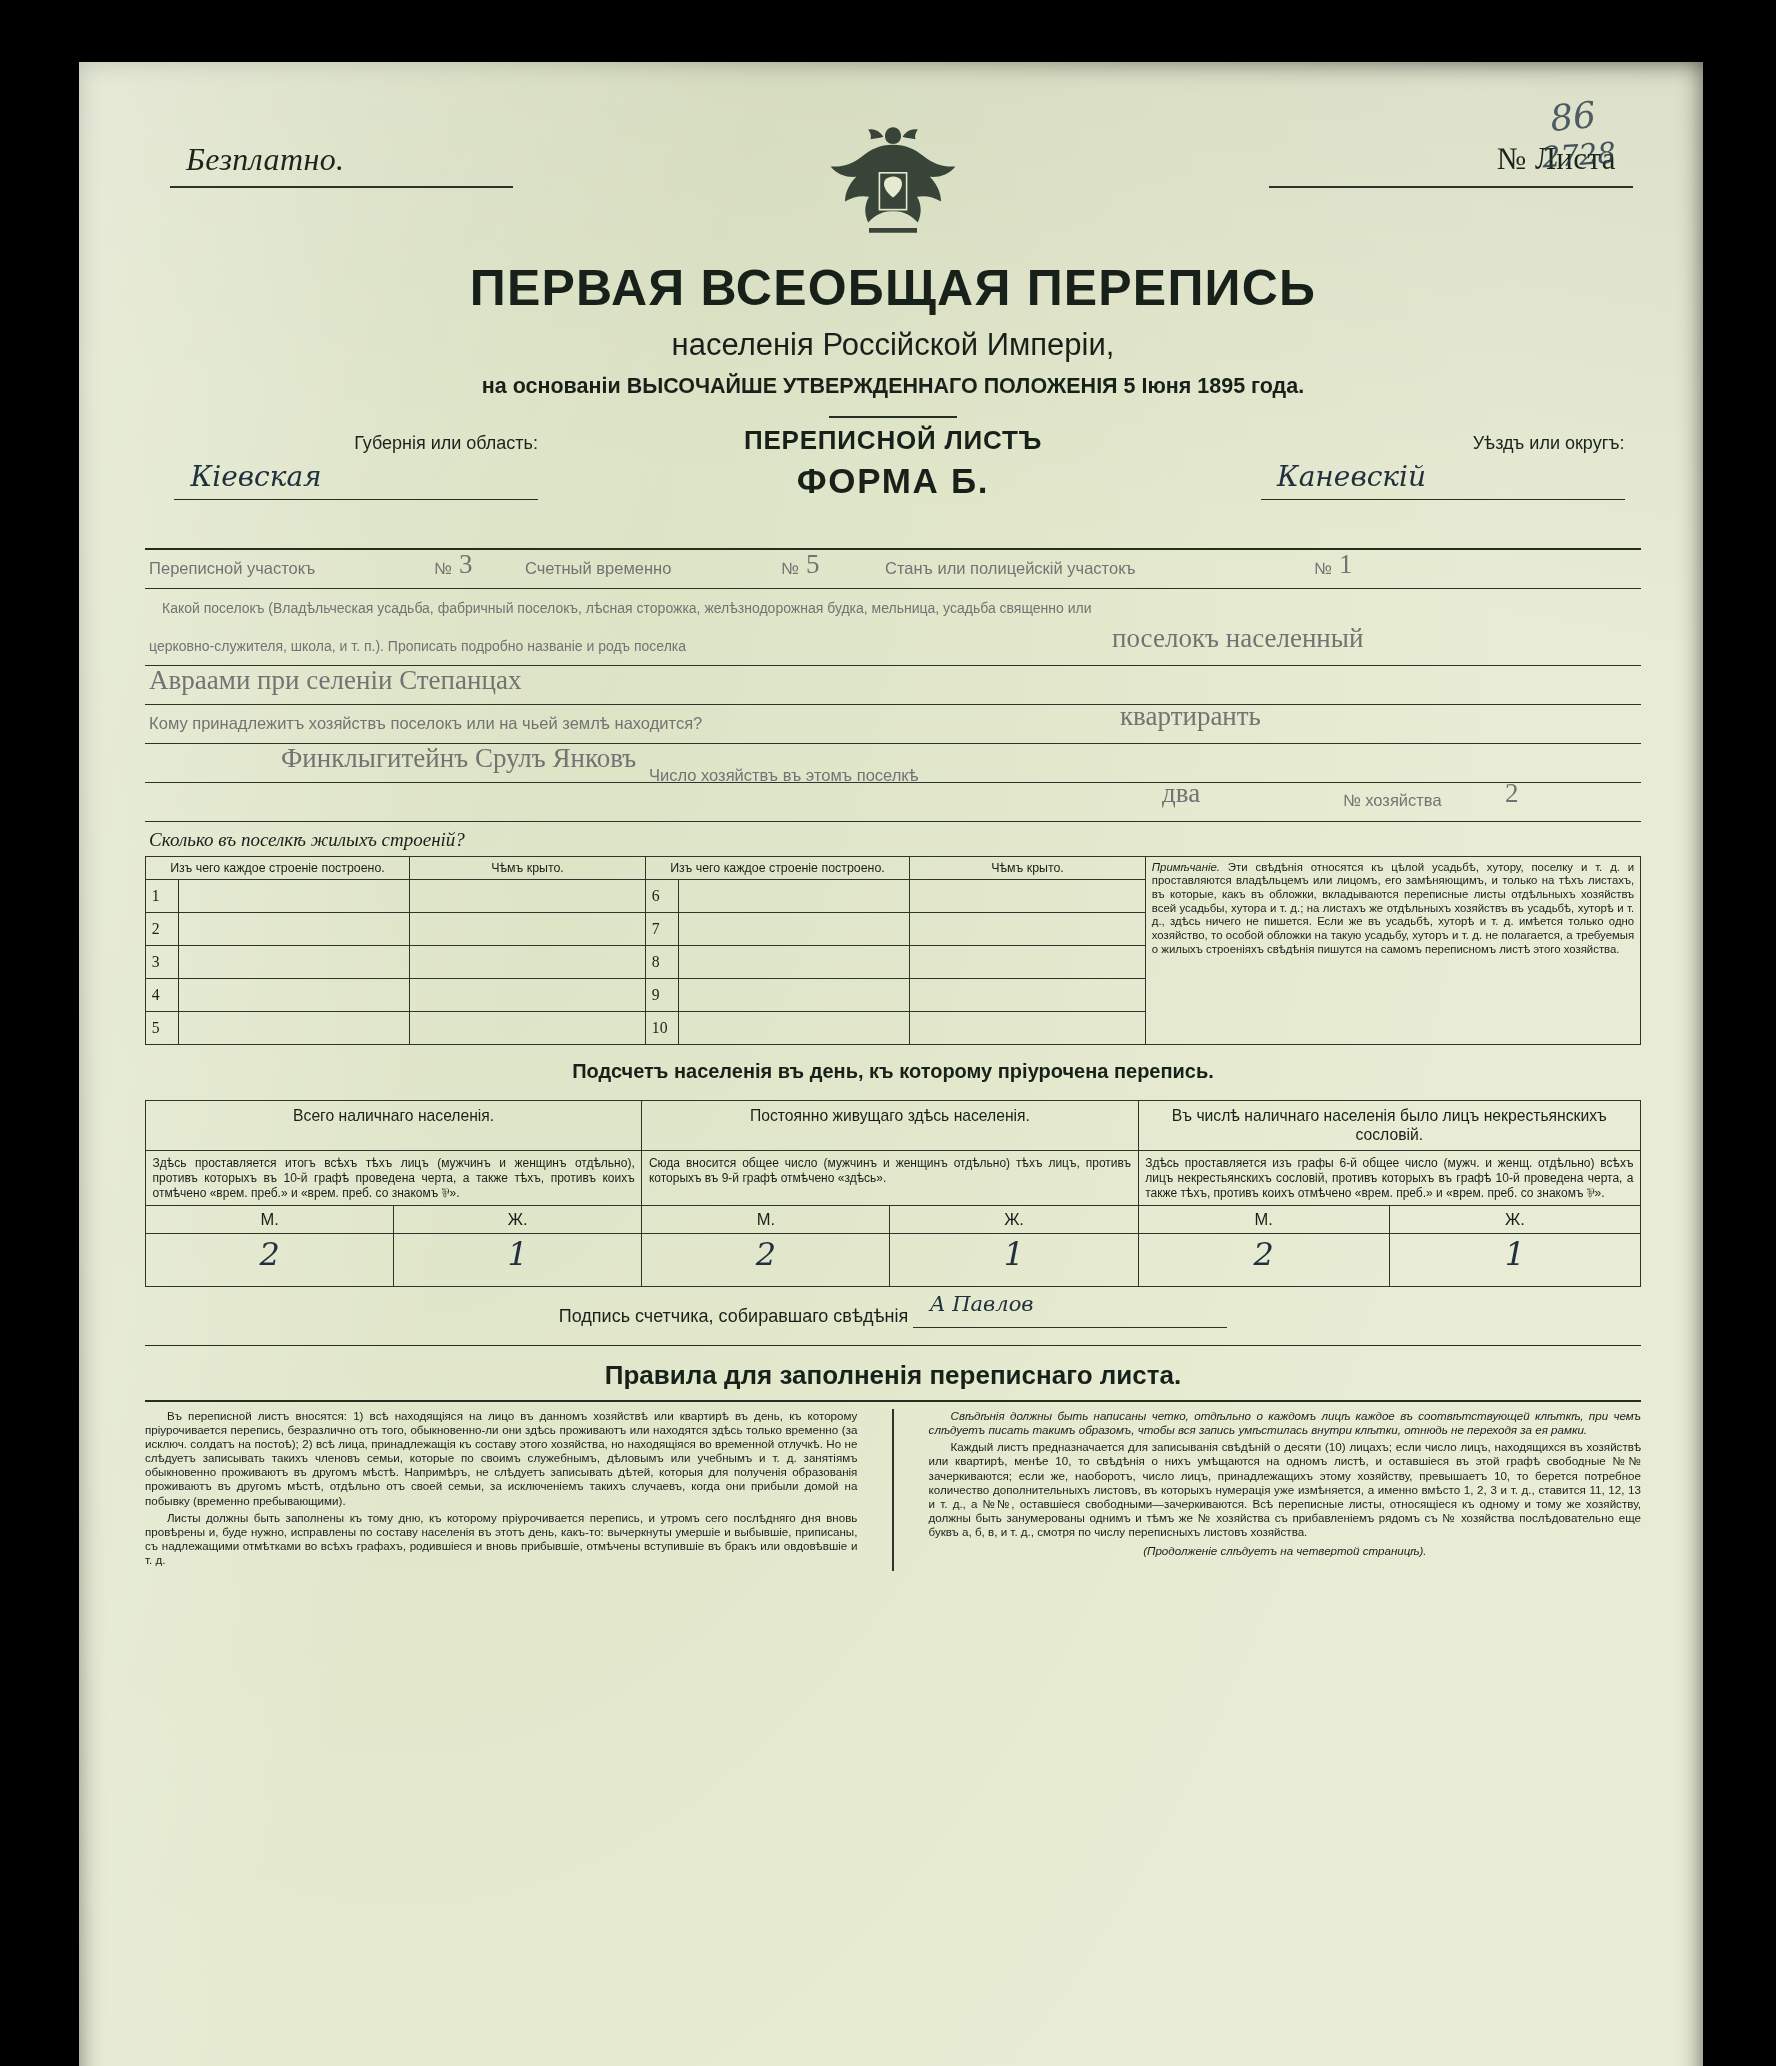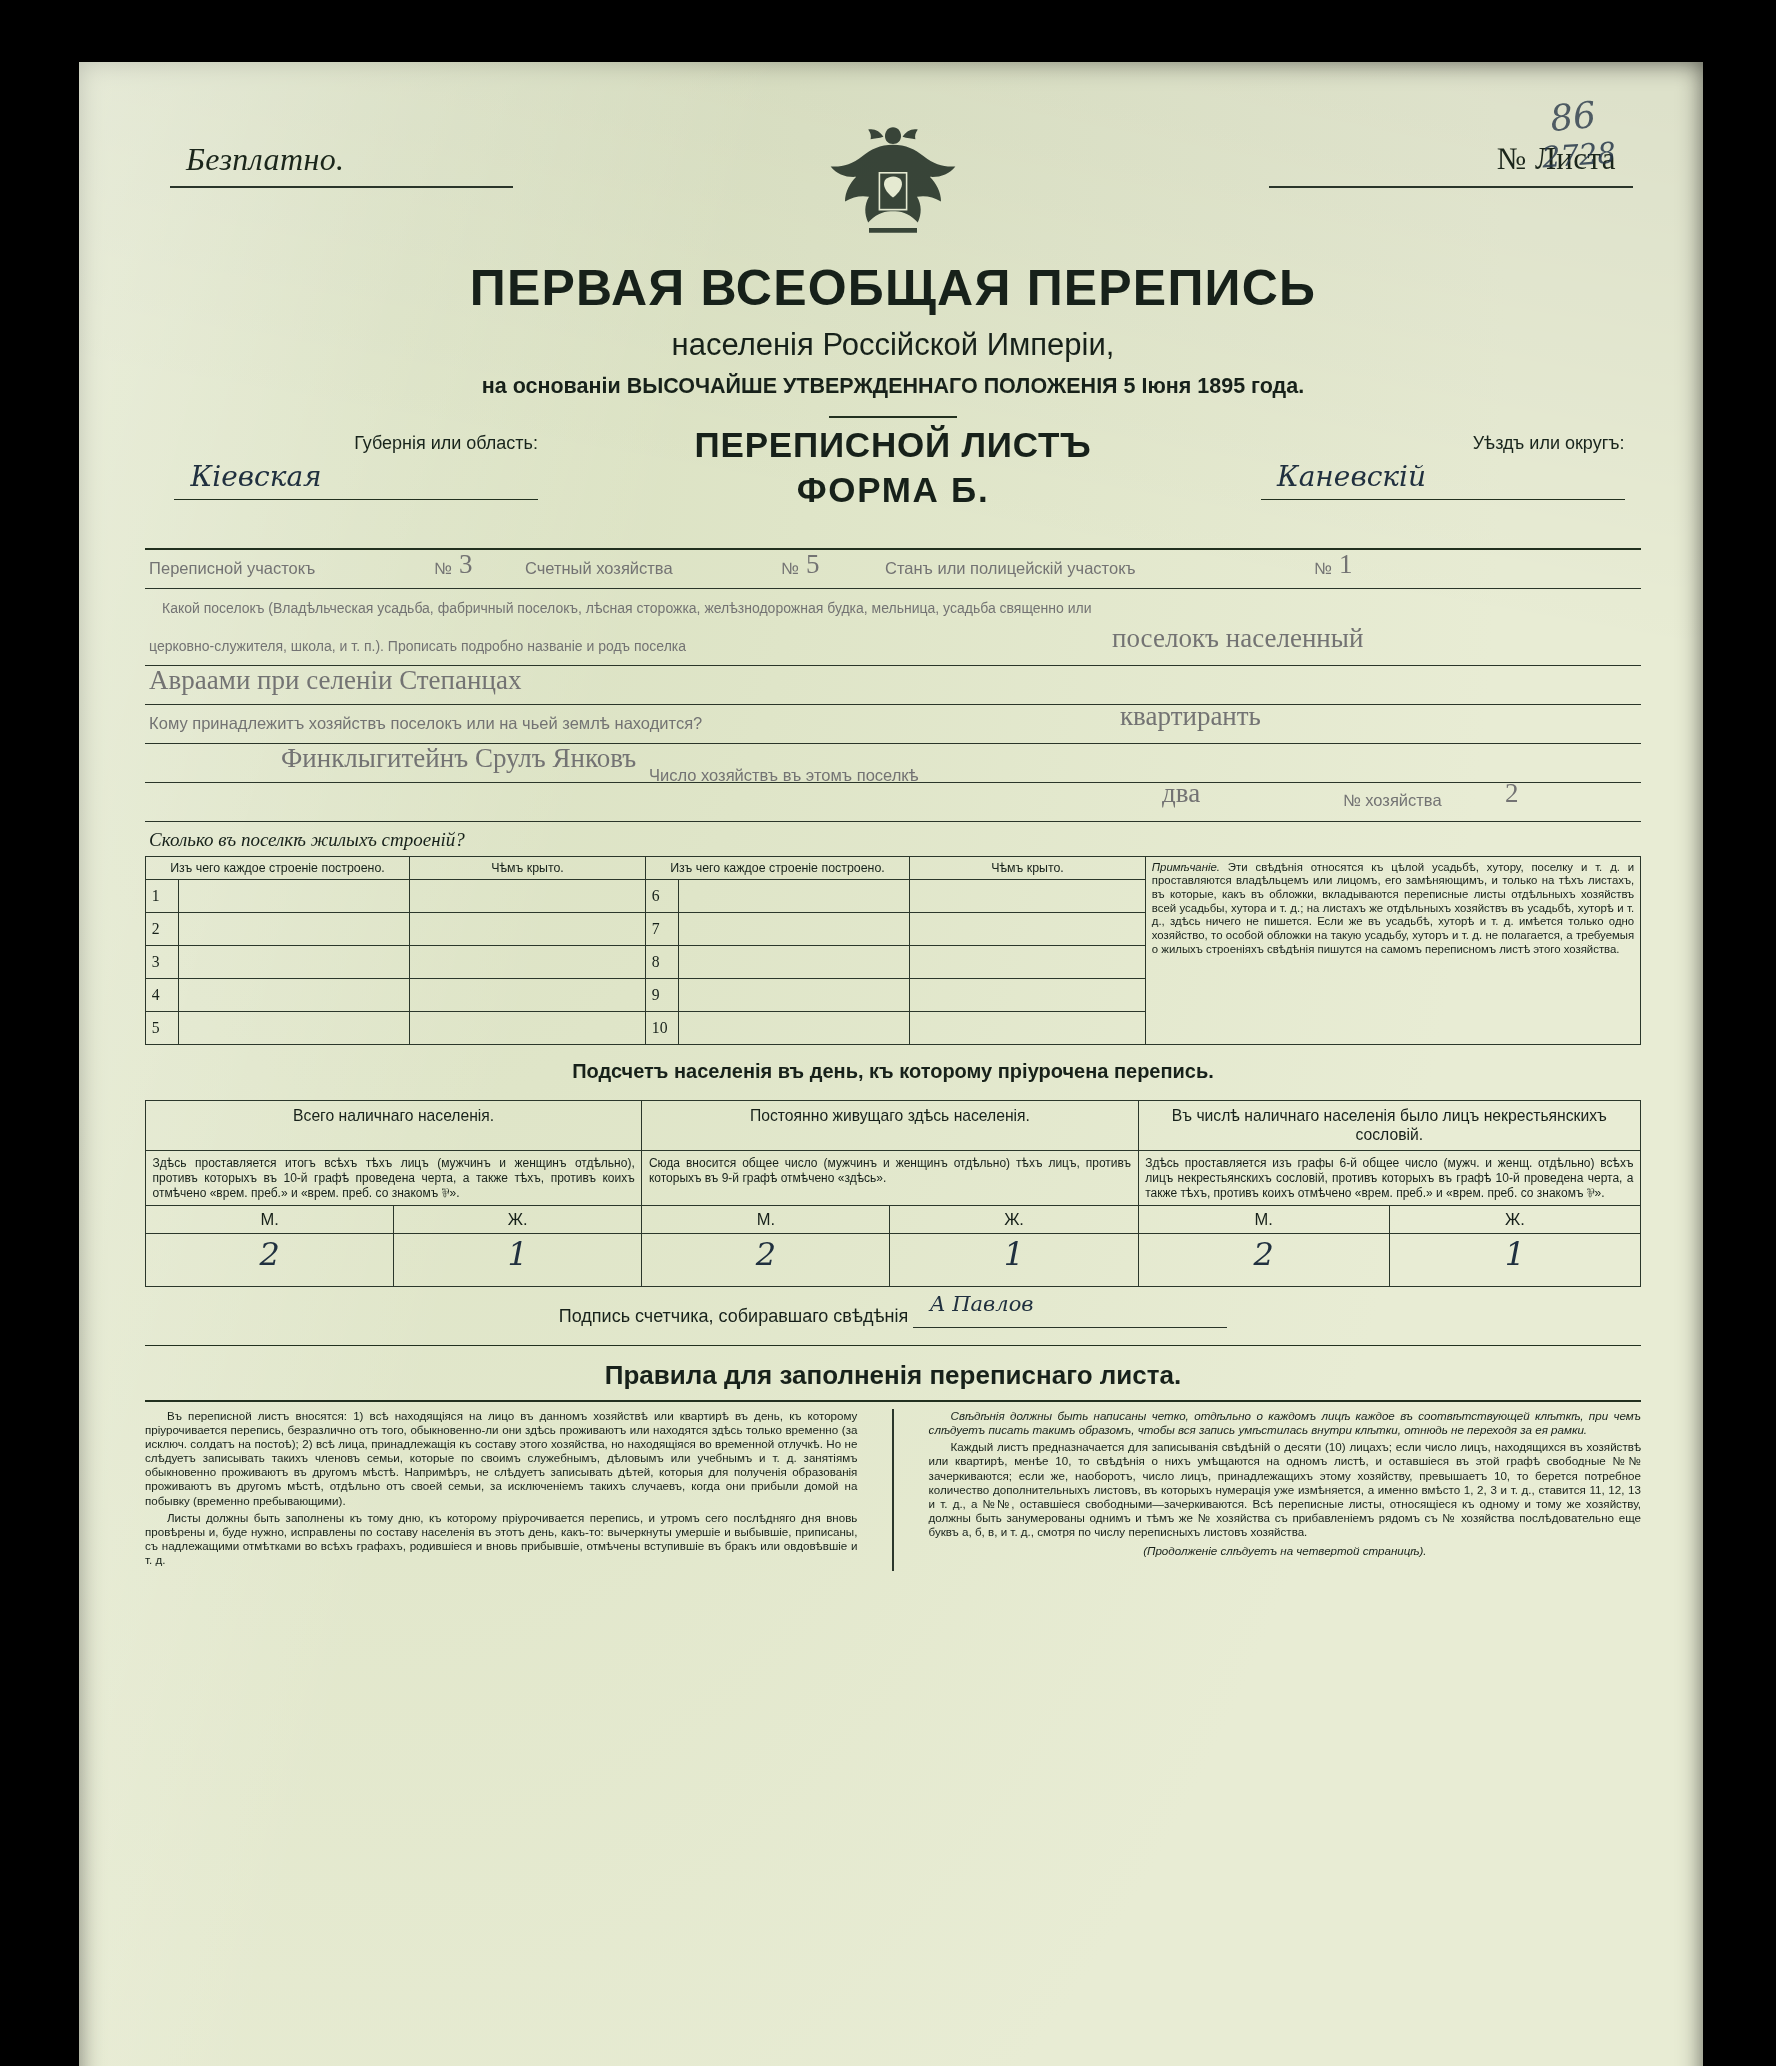--- a/index.html
+++ b/index.html
@@ -49,21 +49,21 @@
   .rule-short{width:128px;height:2.1px;background:#22301f;margin:16.5px auto 0;}
 
   
   .formhead{position:relative;height:120px;margin-top:7.4px;}
   .box-gub{position:absolute;left:29px;top:8.3px;width:364px;}
   .box-uezd{position:absolute;right:16.5px;top:8.3px;width:364px;}
   .lblbox{font-size:18px;text-align:right;color:#18241c;font-family:"Liberation Sans",sans-serif;}
   .lbline{border-bottom:1.7px solid #22301f;height:45px;position:relative;}
   .lbline .hand{position:absolute;left:16.5px;top:5.8px;font-size:28px;}
   .centerttl{position:absolute;left:50%;top:0;transform:translateX(-50%);text-align:center;}
-  .centerttl .a{font-size:35px;font-weight:bold;letter-spacing:0.8px;color:#17211a;font-family:"Liberation Sans",sans-serif;}
+  .centerttl .a{font-size:26px;font-weight:bold;letter-spacing:0.8px;color:#17211a;font-family:"Liberation Sans",sans-serif;}
   .centerttl .b{font-size:35px;font-weight:bold;letter-spacing:1.7px;color:#17211a;margin-top:5px;font-family:"Liberation Sans",sans-serif;}
 
   .hrule{height:1.7px;background:#22301f;margin:3.3px 0 0;}
 
   
   .lines{font-size:16.5px;line-height:1.0;color:#737373;}
   .ln{position:relative;height:38px;border-bottom:1.2px solid #2a3529;}
   .ln.nb{border-bottom:none;}
   .ln span.lbl{position:absolute;top:10px;font-family:"Liberation Sans",sans-serif;}
   .ln span.hw{position:absolute;top:0.8px;font-size:27px;}
@@ -161,21 +161,21 @@
   </div>
 
   <div class="hrule"></div>
 
   <div class="lines">
 
     <div class="ln">
       <span class="lbl" style="left:4.1px">Переписной участокъ</span>
       <span class="lbl" style="left:289px">№</span>
       <span class="hw" style="left:314px">3</span>
-      <span class="lbl" style="left:380px">Счетный хозяйства</span>
+      <span class="lbl" style="left:380px">Счетный временно</span>
       <span class="lbl" style="left:636px">№</span>
       <span class="hw" style="left:661px">5</span>
       <span class="lbl" style="left:740px">Станъ или полицейскій участокъ</span>
       <span class="lbl" style="left:1169px">№</span>
       <span class="hw" style="left:1194px">1</span>
     </div>
 
     <div class="ln nb">
       <span class="sm" style="left:17px">Какой поселокъ (Владѣльческая усадьба, фабричный поселокъ, лѣсная сторожка, желѣзнодорожная будка, мельница, усадьба священно или</span>
     </div>

